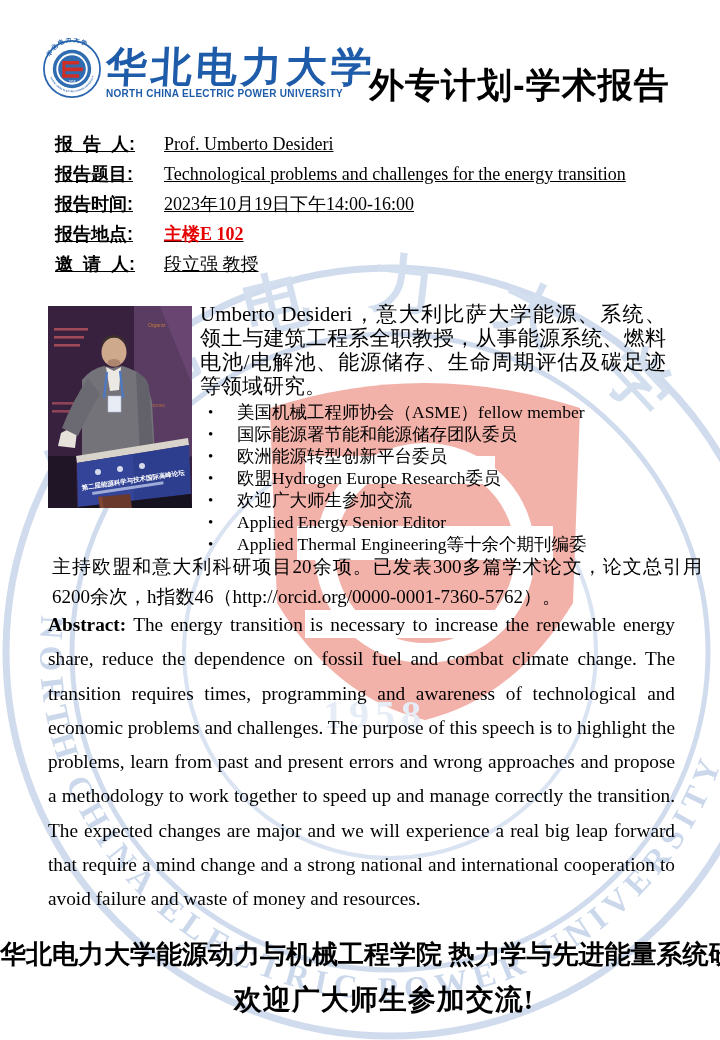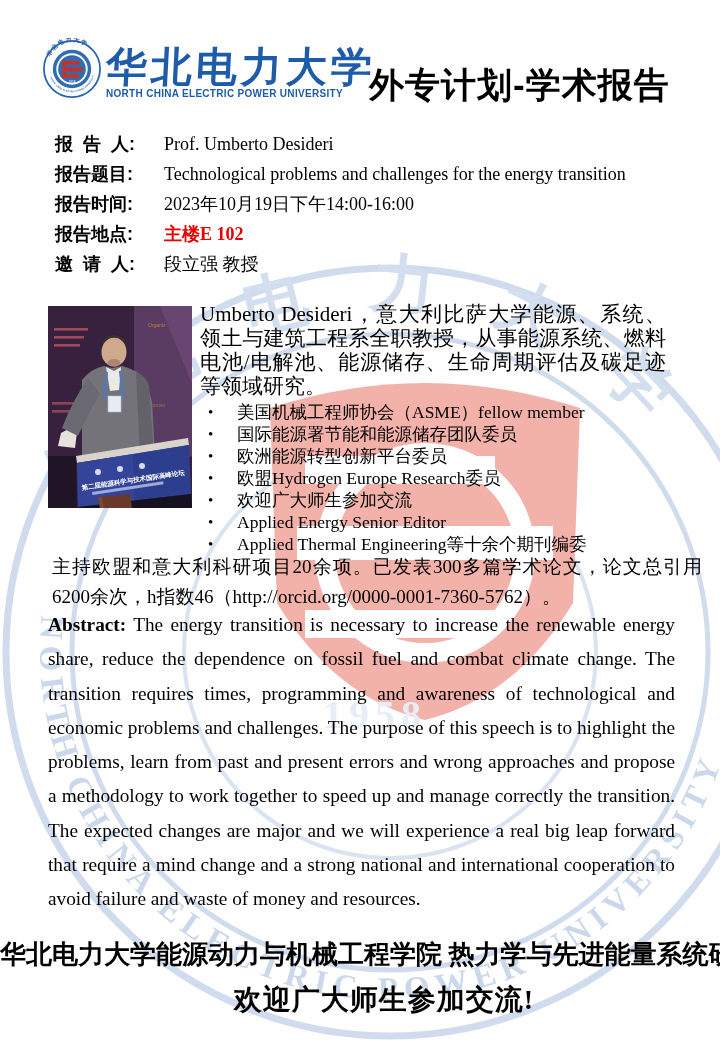--- a/index.html
+++ b/index.html
@@ -11,21 +11,21 @@
   
   .seal{position:absolute;left:41px;top:38px;width:62px;height:62px;}
   .brand-cn{position:absolute;left:106px;top:40px;font-size:41px;font-weight:bold;
             color:#1e5caa;letter-spacing:4px;font-family:"Liberation Serif",serif;
             transform:skewX(-3deg);white-space:nowrap;}
   .brand-en{position:absolute;left:106px;top:88px;font-size:10px;font-weight:bold;color:#1e5caa;
             letter-spacing:.3px;font-family:"Liberation Sans",sans-serif;white-space:nowrap;}
   .doc-title{position:absolute;left:369px;top:62px;font-size:35px;font-weight:bold;
              font-family:"Liberation Sans",sans-serif;letter-spacing:1px;white-space:nowrap;}
   
-  .fields{position:absolute;left:55px;top:129px;width:630px;}
+  .fields{position:absolute;left:55px;top:129px;width:630px;text-decoration:underline;}
   .f-row{display:flex;height:30px;align-items:baseline;line-height:30px;}
   .f-label{font-weight:bold;font-size:18px;font-family:"Liberation Sans",sans-serif;
            white-space:pre;width:97px;flex:none;}
   .f-value{font-size:18px;margin-left:12px;white-space:nowrap;}
   .f-value.red{color:#e60000;font-weight:bold;}
   
   .photo{position:absolute;left:48px;top:306px;width:144px;height:202px;}
   .bio-block{position:absolute;left:200px;top:302px;width:466px;}
   .bio{font-size:21px;line-height:24px;text-align:justify;margin:0;}
   .bullets{margin:3px 0 0 0;padding:0;list-style:none;}

